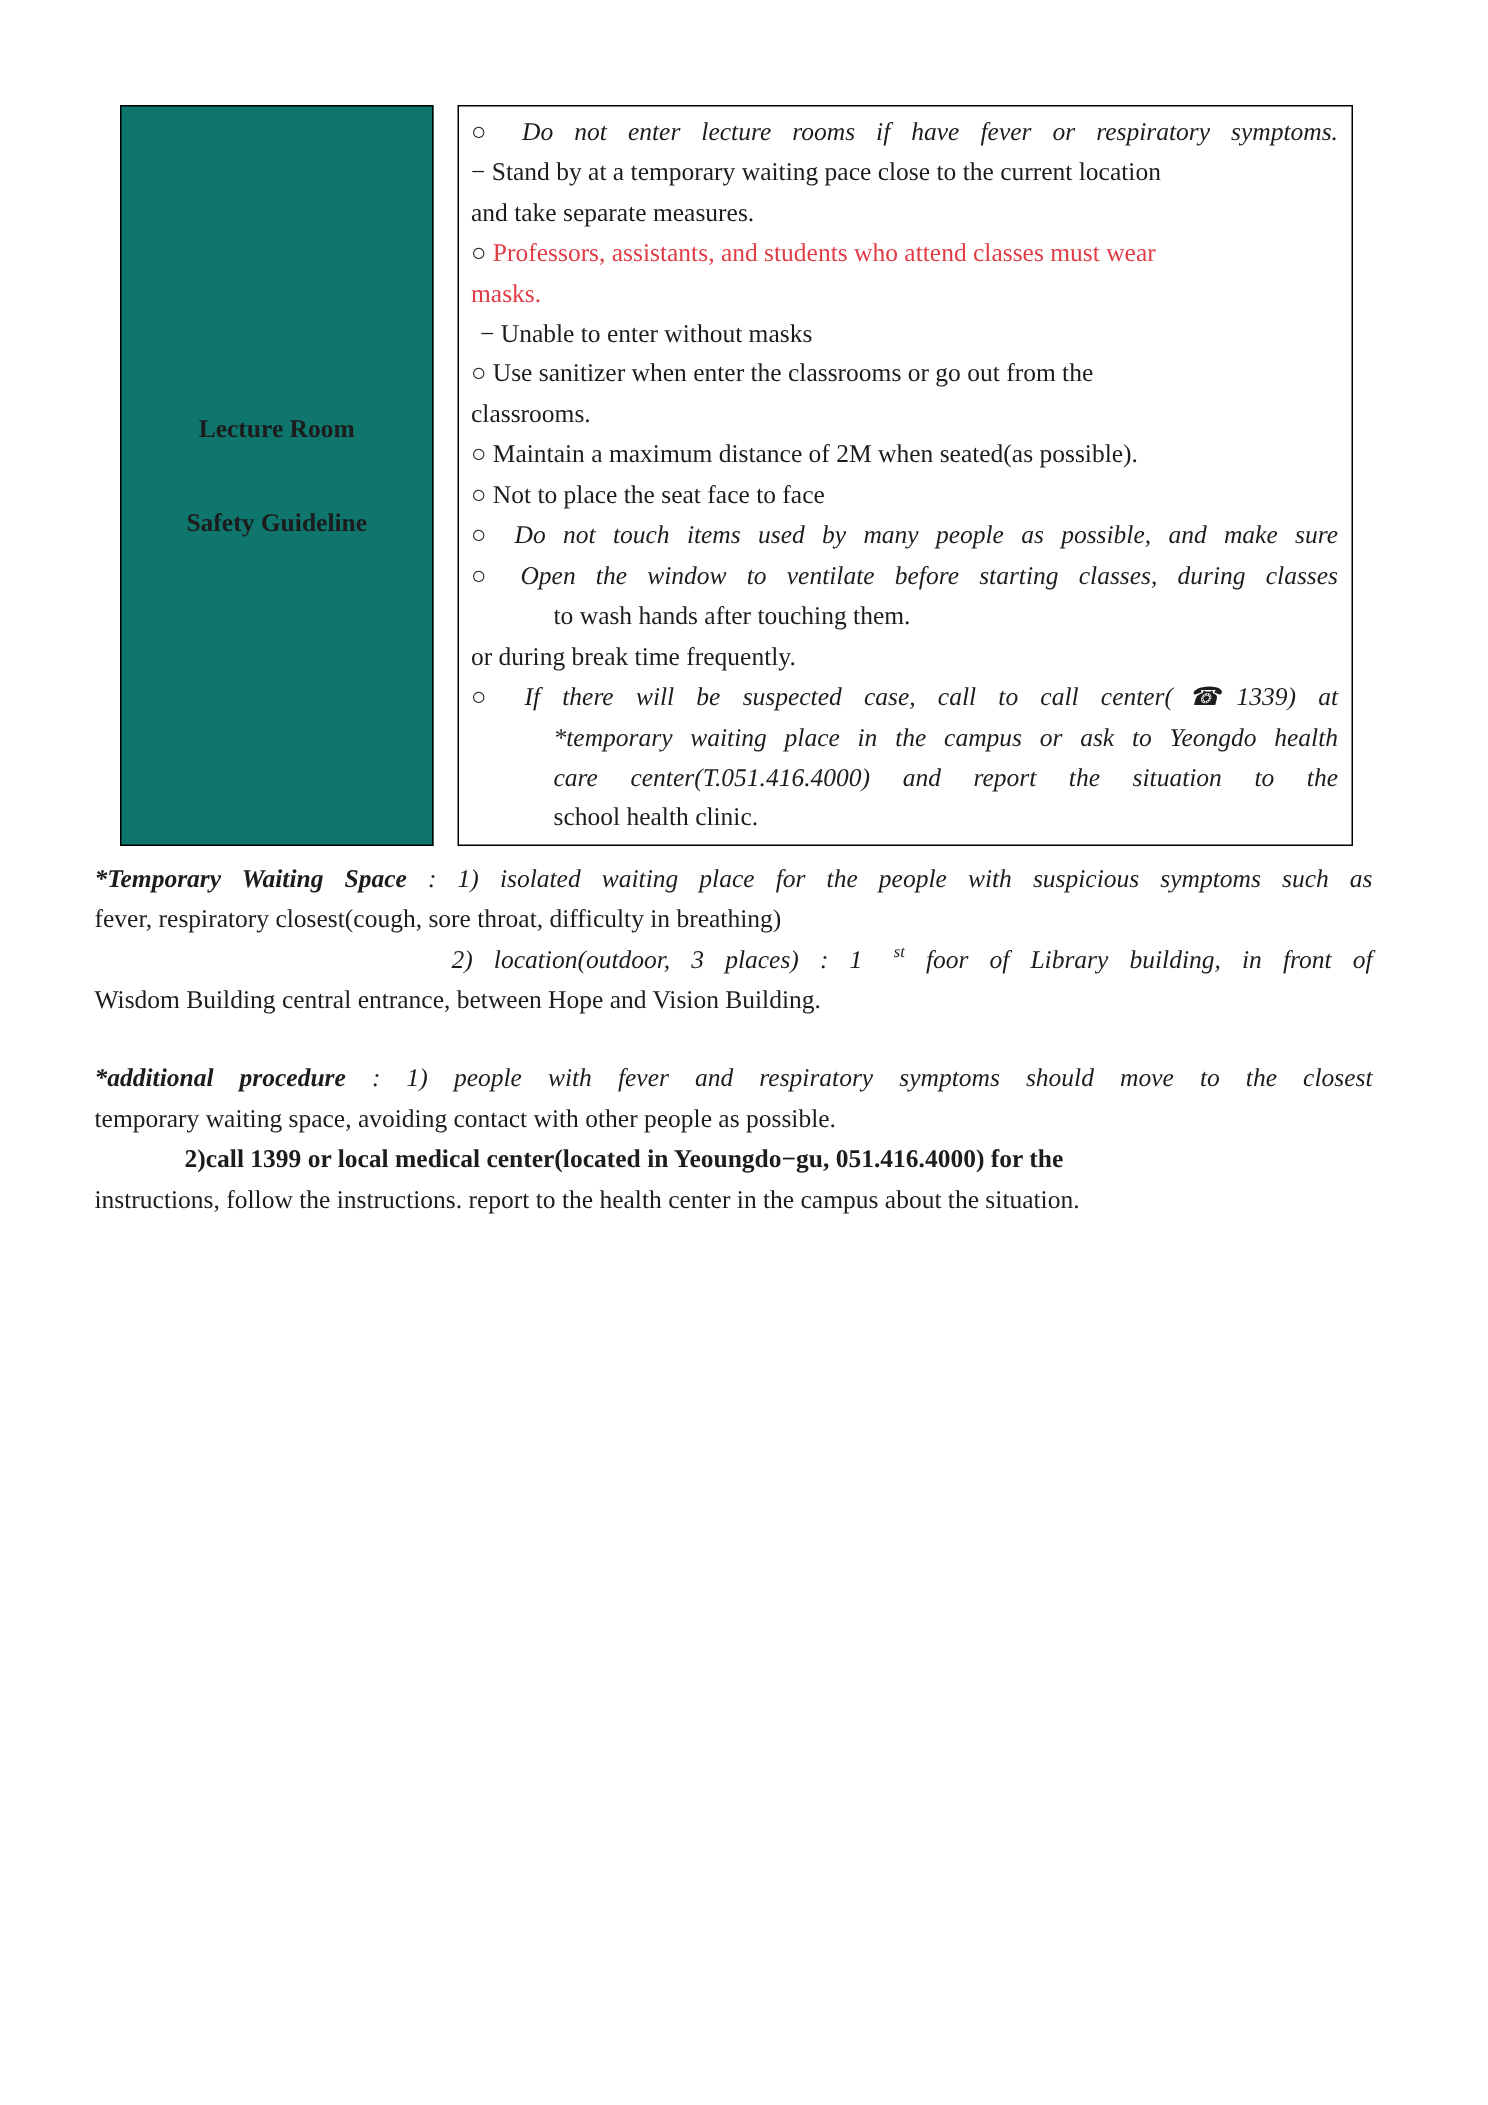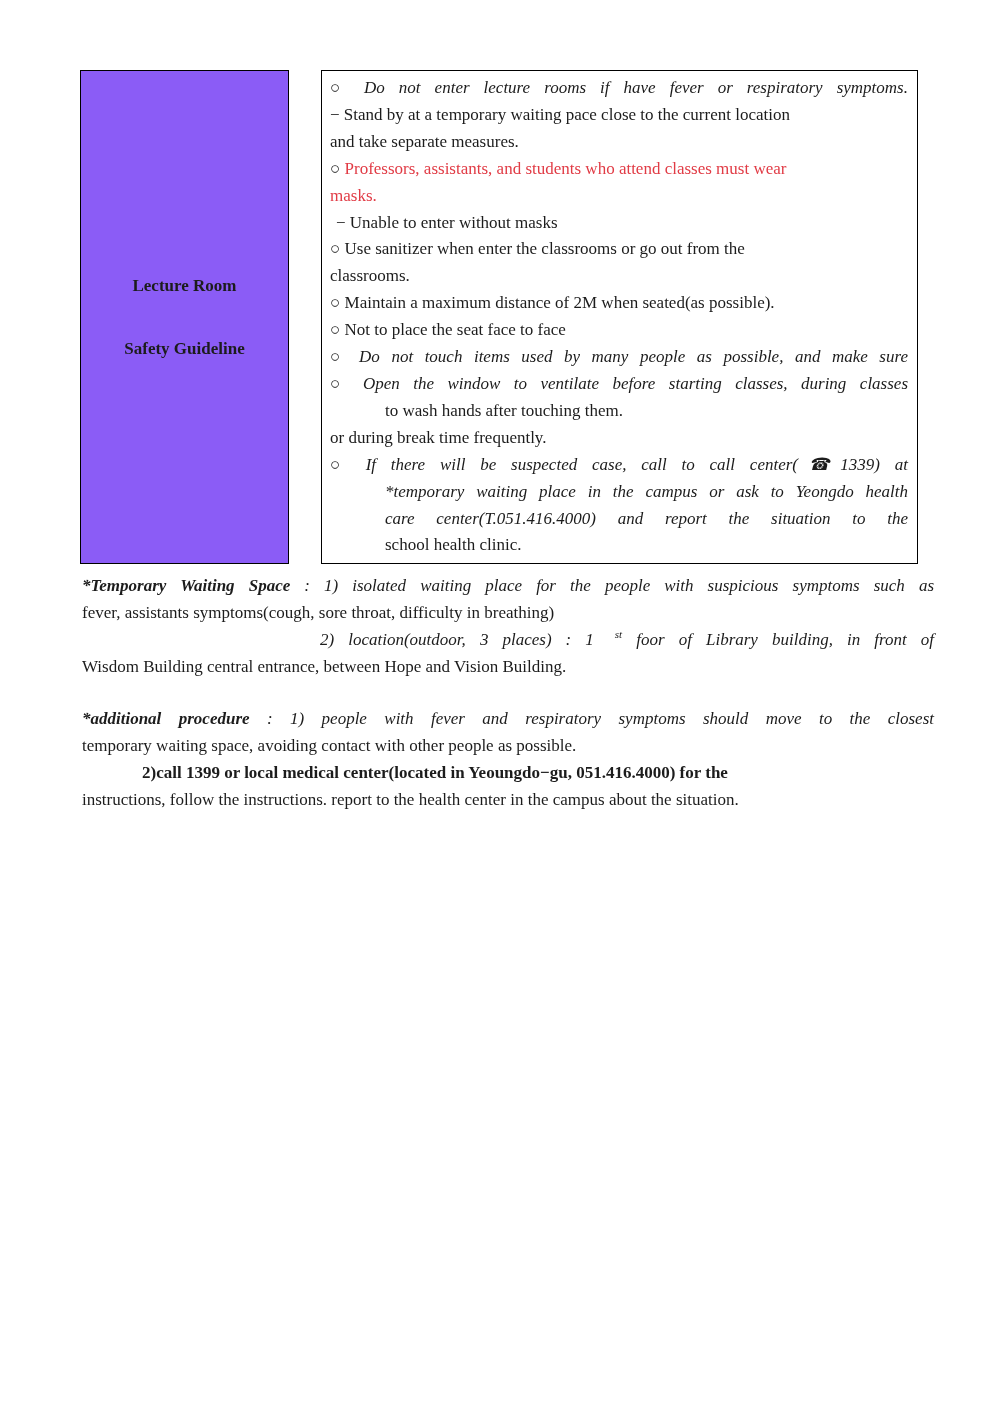--- a/index.html
+++ b/index.html
@@ -17,28 +17,28 @@
   .table-row {
     position: absolute;
     top: 70px;
     left: 80px;
     display: flex;
     align-items: stretch;
   }
   .cell-header {
     width: 209px;
     border: 1px solid #000000;
-    background: #8b5cf6;
+    background: #0f766e;
     display: flex;
     flex-direction: column;
     justify-content: center;
     text-align: center;
     font-weight: bold;
     line-height: 27px;
-    margin-right: 32px;
+    margin-right: 16px;
     gap: 36px;
   }
   .cell-body {
     width: 597px;
     border: 1px solid #000000;
     background: #ffffff;
     padding: 4px 9px 4px 8px;
     line-height: 26.9px;
   }
   .line { min-height: 26.9px; }
@@ -46,21 +46,21 @@
   .bold { font-weight: bold; }
   .red { color: #e13b45; }
   .j { text-align: justify; text-align-last: justify; font-style: italic; }
   .ind0 { padding-left: 6px; }
   .ind1 { padding-left: 55px; }
   .inda { padding-left: 238px; }
   .indb { padding-left: 60px; font-weight: bold; }
   sup.sup { font-size: 11px; line-height: 0; margin-left: 21px; }
   .note {
     position: absolute;
-    left: 82px;
+    left: 63px;
     width: 852px;
     line-height: 26.9px;
   }
   .note-a { top: 573px; }
   .note-b { top: 706px; }
 </style>
 </head>
 <body>
 
 <div class="page">
@@ -93,21 +93,21 @@
         <div class="line ind1 j"><span>*temporary waiting place in the campus or ask to Yeongdo health</span></div>
         <div class="line ind1 j"><span>care center(T.051.416.4000) and report the situation to the</span></div>
         <div class="line ind1"><span>school health clinic.</span></div>
       </div>
 
   </div>
 
   <div class="note note-a">
 
   <div class="line j"><span class="bold">*Temporary Waiting Space</span><span> : 1) isolated waiting place for the people with suspicious symptoms such as</span></div>
-      <div class="line"><span>fever, assistants symptoms(cough, sore throat, difficulty in breathing)</span></div>
+      <div class="line"><span>fever, respiratory closest(cough, sore throat, difficulty in breathing)</span></div>
       <div class="line inda j"><span>2) location(outdoor, 3 places) : 1</span><sup class="sup">st</sup><span> foor of Library building, in front of</span></div>
       <div class="line"><span>Wisdom Building central entrance, between Hope and Vision Building.</span></div>
     </div>
 
   <div class="note note-b">
 
   <div class="line j"><span class="bold">*additional procedure</span><span> : 1) people with fever and respiratory symptoms should move to the closest</span></div>
       <div class="line"><span>temporary waiting space, avoiding contact with other people as possible.</span></div>
       <div class="line indb"><span>2)call 1399 or local medical center(located in Yeoungdo−gu, 051.416.4000) for the</span></div>
       <div class="line"><span>instructions, follow the instructions. report to the health center in the campus about the situation.</span></div>

